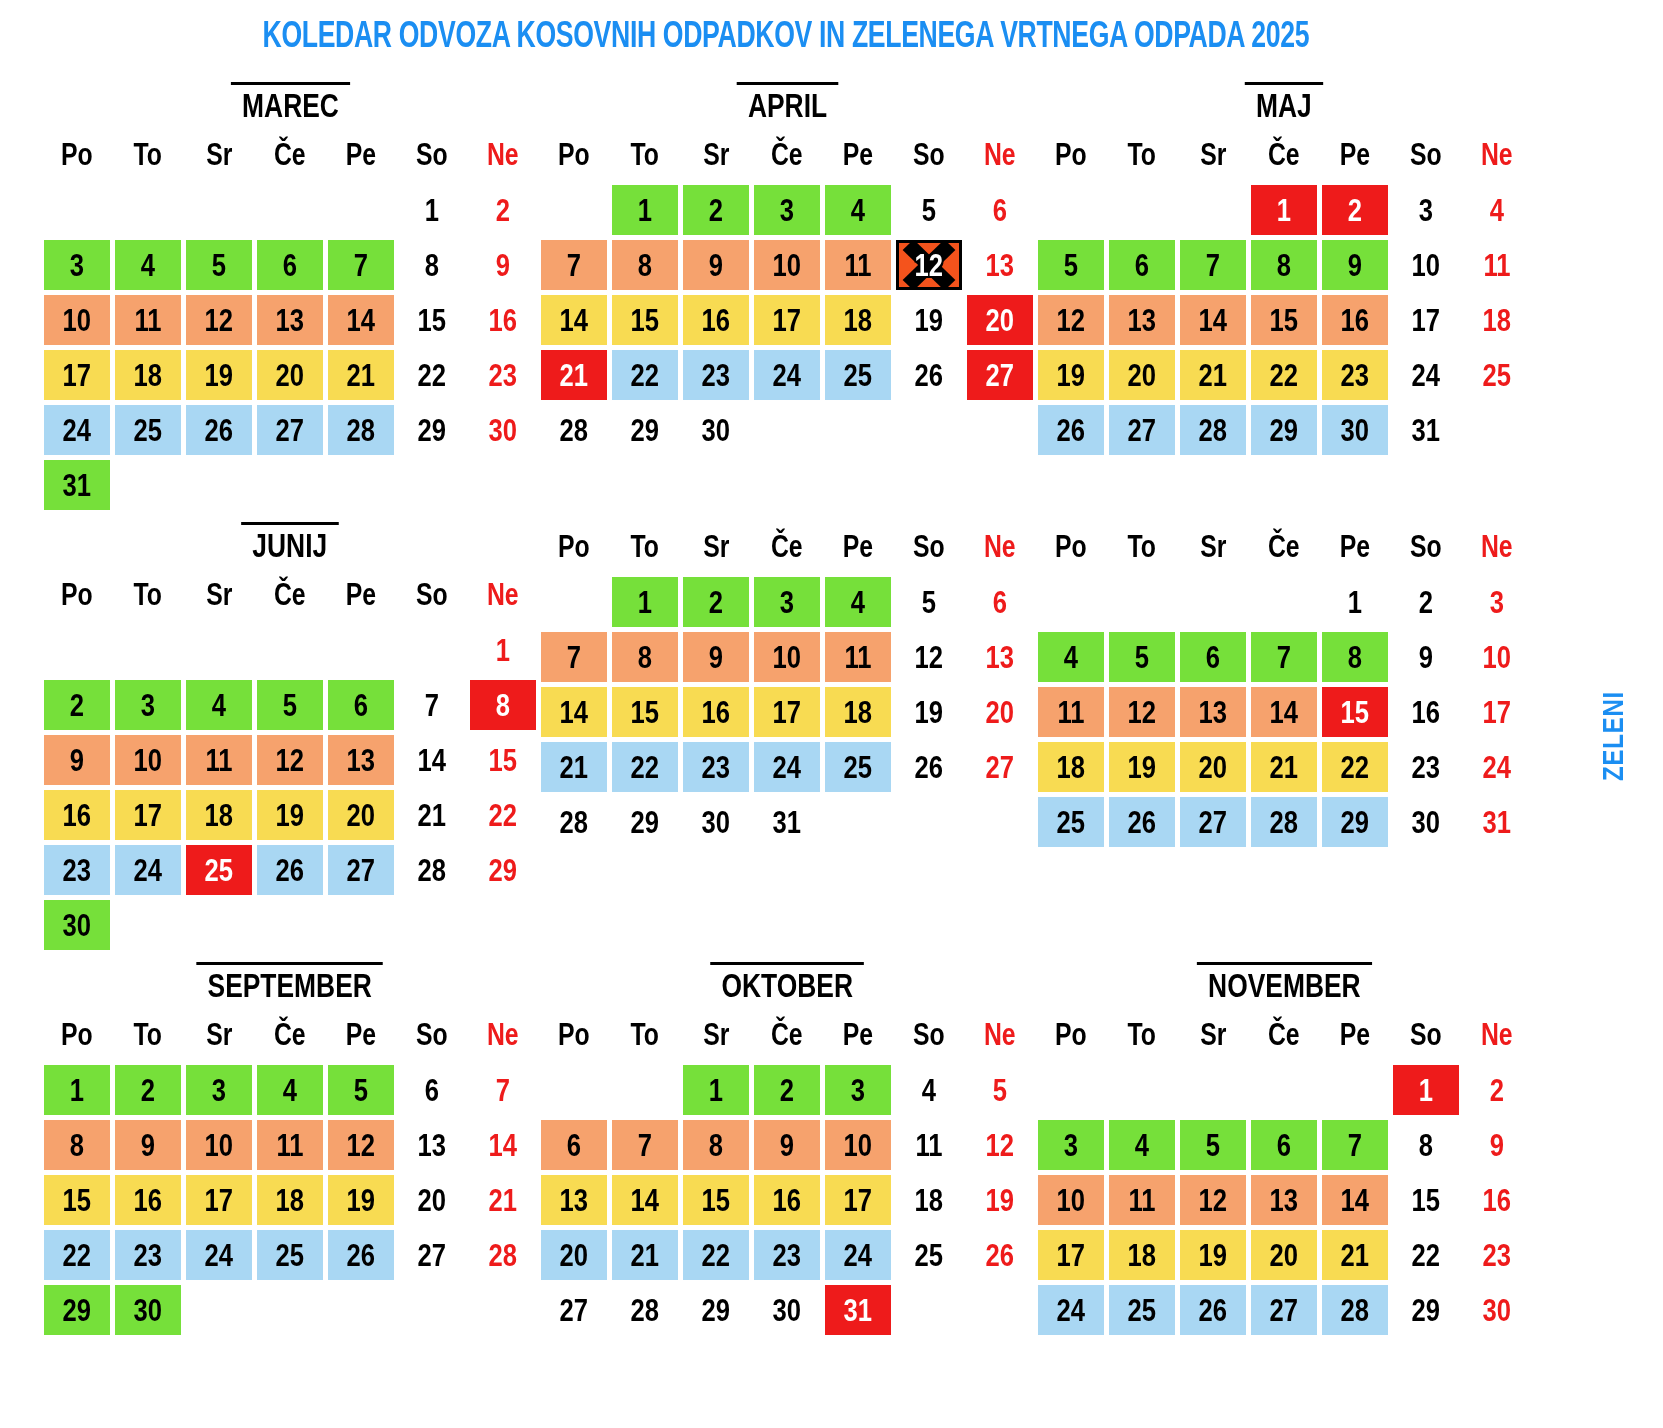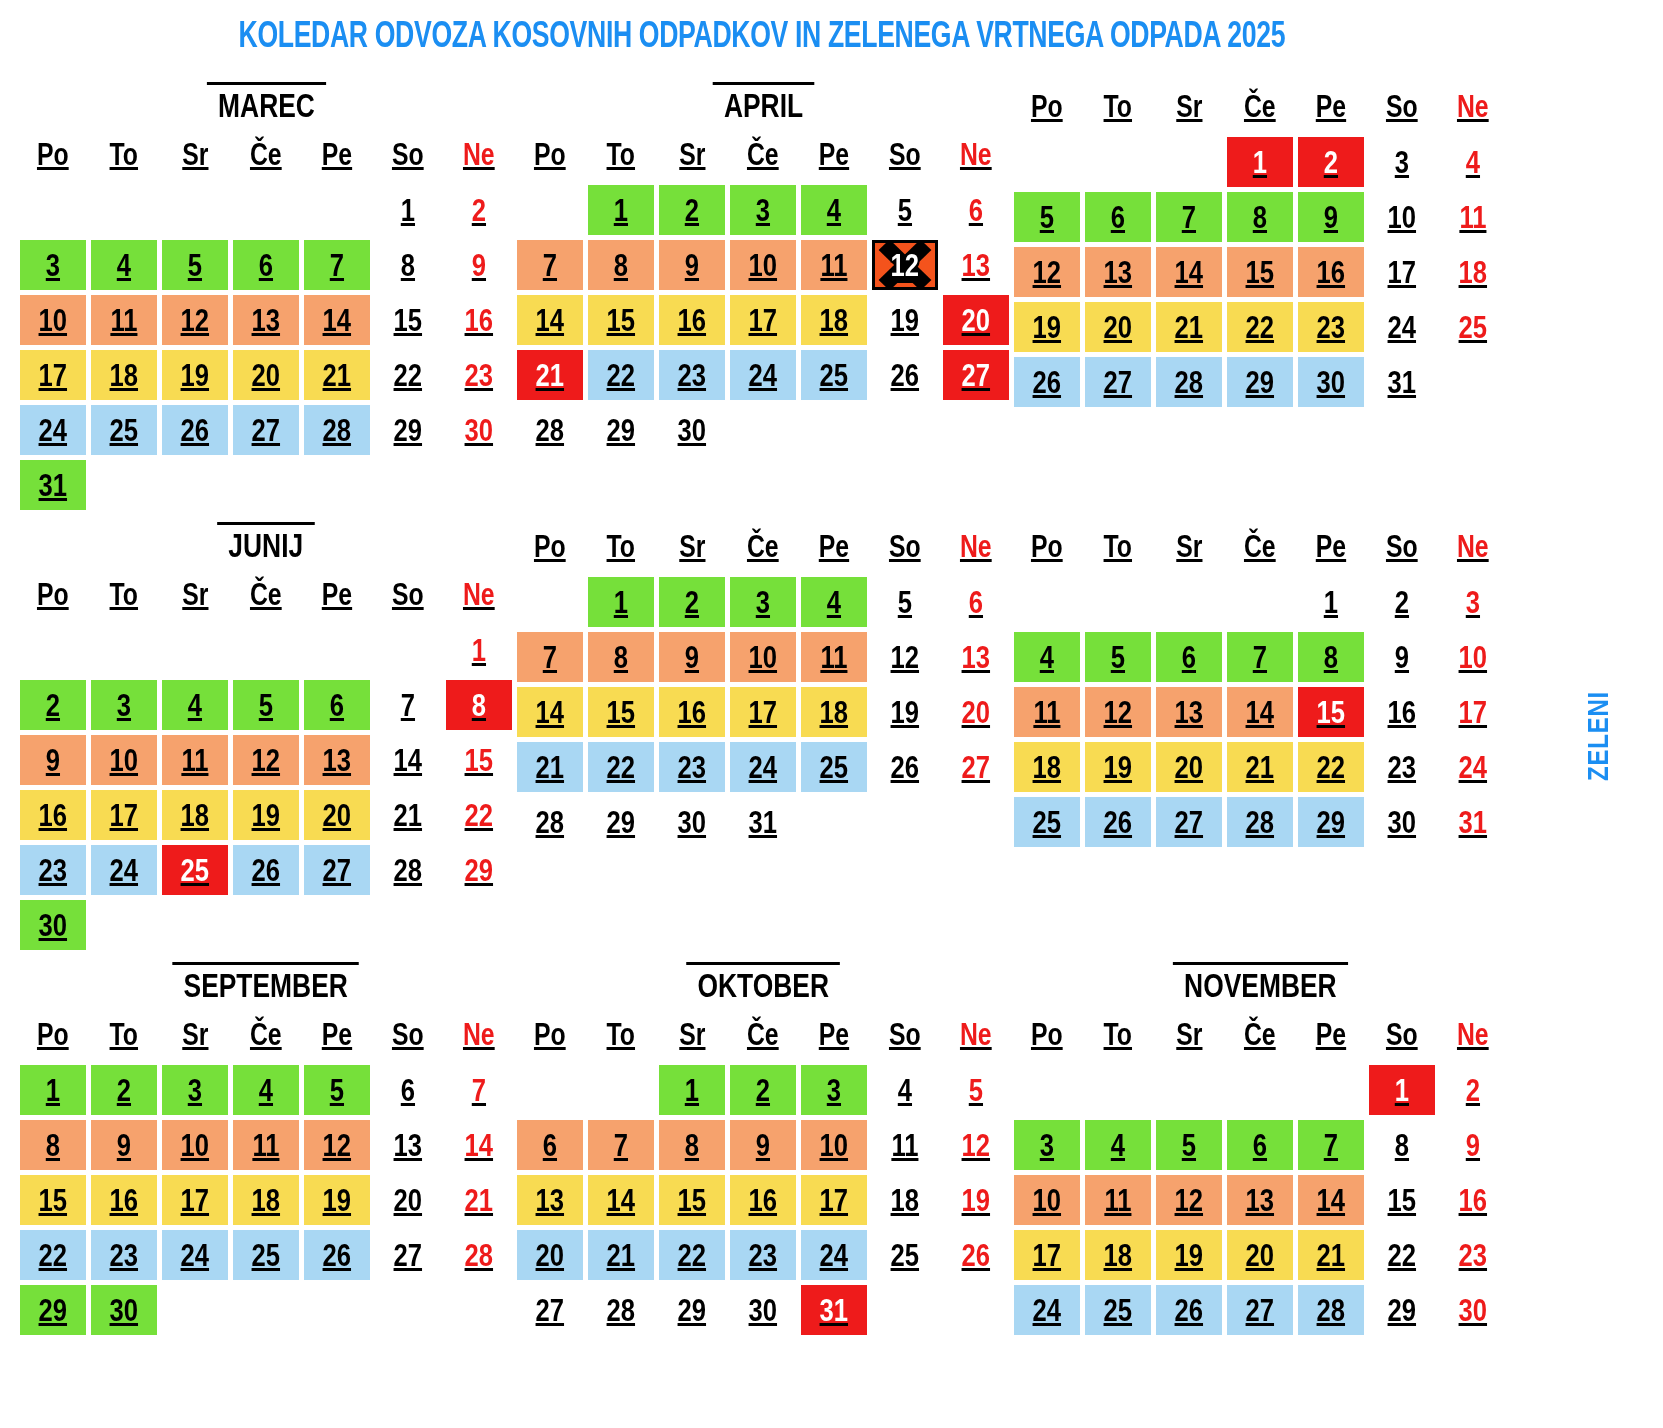--- a/index.html
+++ b/index.html
@@ -1,32 +1,32 @@
 <!DOCTYPE html>
 <html><head>
 <meta charset="utf-8">
 <style>
   html,body{margin:0;padding:0;background:#fff;}
   body{
     width:1663px;height:1428px;
     font-family:"Liberation Sans",sans-serif;
     font-weight:700;color:#000;overflow:hidden;
   }
-  .page{position:relative;width:1663px;height:1428px;padding-top:14px;box-sizing:border-box;}
+  .page{position:relative;width:1663px;height:1428px;padding-top:14px;box-sizing:border-box;padding-left:24px;}
   .cond{display:inline-block;transform:scaleX(.8);transform-origin:50% 50%;white-space:nowrap;}
 
   .title-row{width:1504px;text-align:center;margin:0 0 22px 10px;height:46px;}
   .title-text{color:#1b8ef2;font-size:37px;transform:scaleX(.72);letter-spacing:-.5px;}
 
   .group{display:flex;align-items:stretch;margin-bottom:12px;gap:27px;}
   .months{width:1506px;display:flex;gap:5px;padding-left:20px;box-sizing:border-box;}
   .month{flex:0 0 492px;width:492px;}
   .mtitle{height:44px;display:flex;justify-content:center;align-items:flex-start;margin-bottom:4px;}
   .mtitle-text{border-top:3px solid #000;padding:2px 14px 0;font-size:33px;}
-  .mgrid{display:grid;grid-template-columns:repeat(7,66px);grid-auto-rows:50px;column-gap:5px;row-gap:5px;text-decoration:underline;}
+  .mgrid{display:grid;grid-template-columns:repeat(7,66px);grid-auto-rows:50px;column-gap:5px;row-gap:5px;}
   .dh{display:flex;align-items:center;justify-content:center;font-size:31px;}
   .dh-sun{color:#ee1b1b;}
   .cell{display:flex;align-items:center;justify-content:center;font-size:32px;position:relative;box-sizing:border-box;}
   .c-green {background:#76e03a;}
   .c-orange{background:#f6a26d;}
   .c-yellow{background:#f8db52;}
   .c-blue  {background:#a9d7f3;}
   .c-red   {background:#ee1b1b;color:#fff;}
   .c-sun   {color:#ee1b1b;}
   .c-plain {background:transparent;}
@@ -304,20 +304,23 @@
             <div class="cell c-plain">
               <span class="num cond">30</span>
             </div>
             <div class="cell c-empty"></div>
             <div class="cell c-empty"></div>
             <div class="cell c-empty"></div>
             <div class="cell c-empty"></div>
           </div>
         </div>
         <div class="month">
+          <div class="mtitle">
+            <span class="cond mtitle-text">MAJ</span>
+          </div>
           <div class="mgrid">
             <div class="dh">
               <span class="cond">Po</span>
             </div>
             <div class="dh">
               <span class="cond">To</span>
             </div>
             <div class="dh">
               <span class="cond">Sr</span>
             </div>

